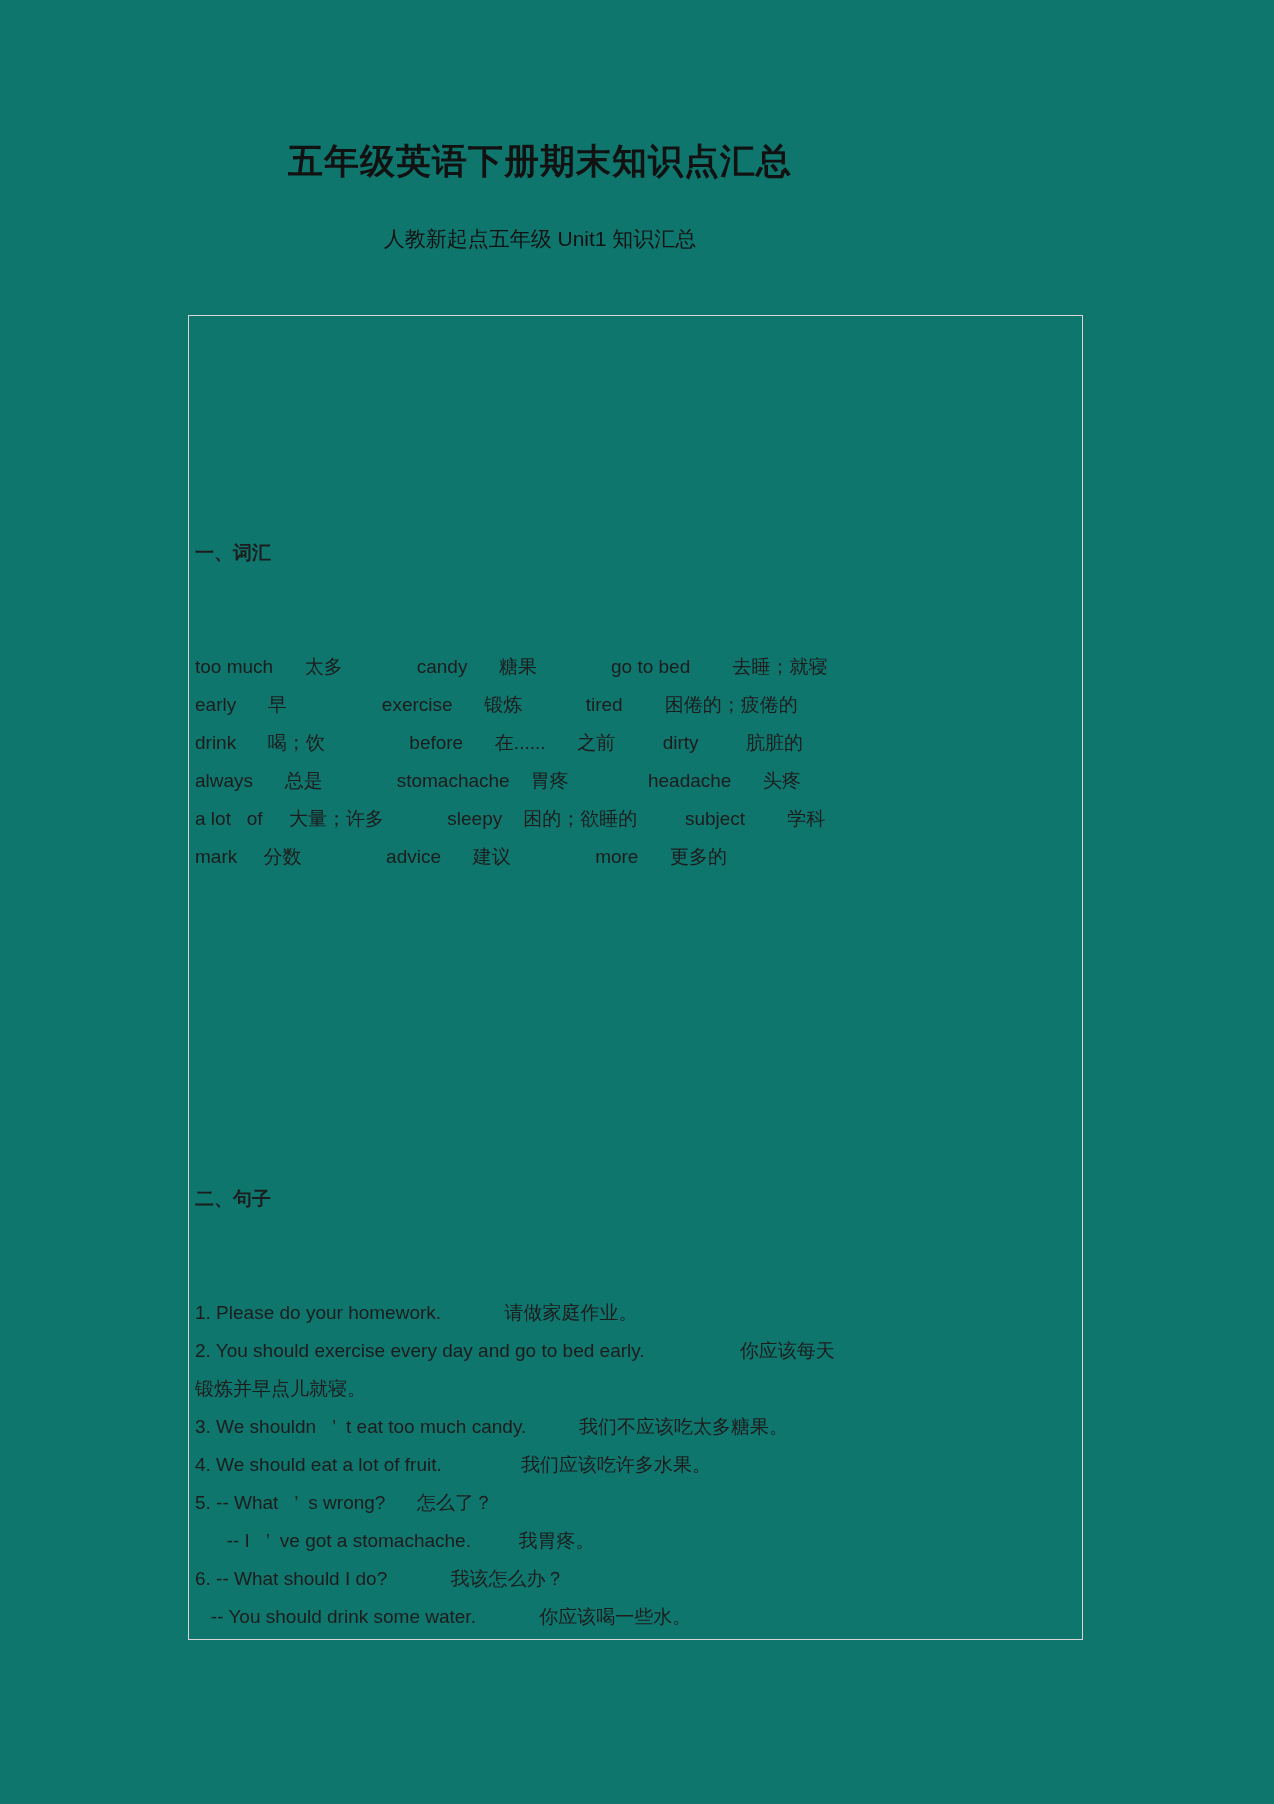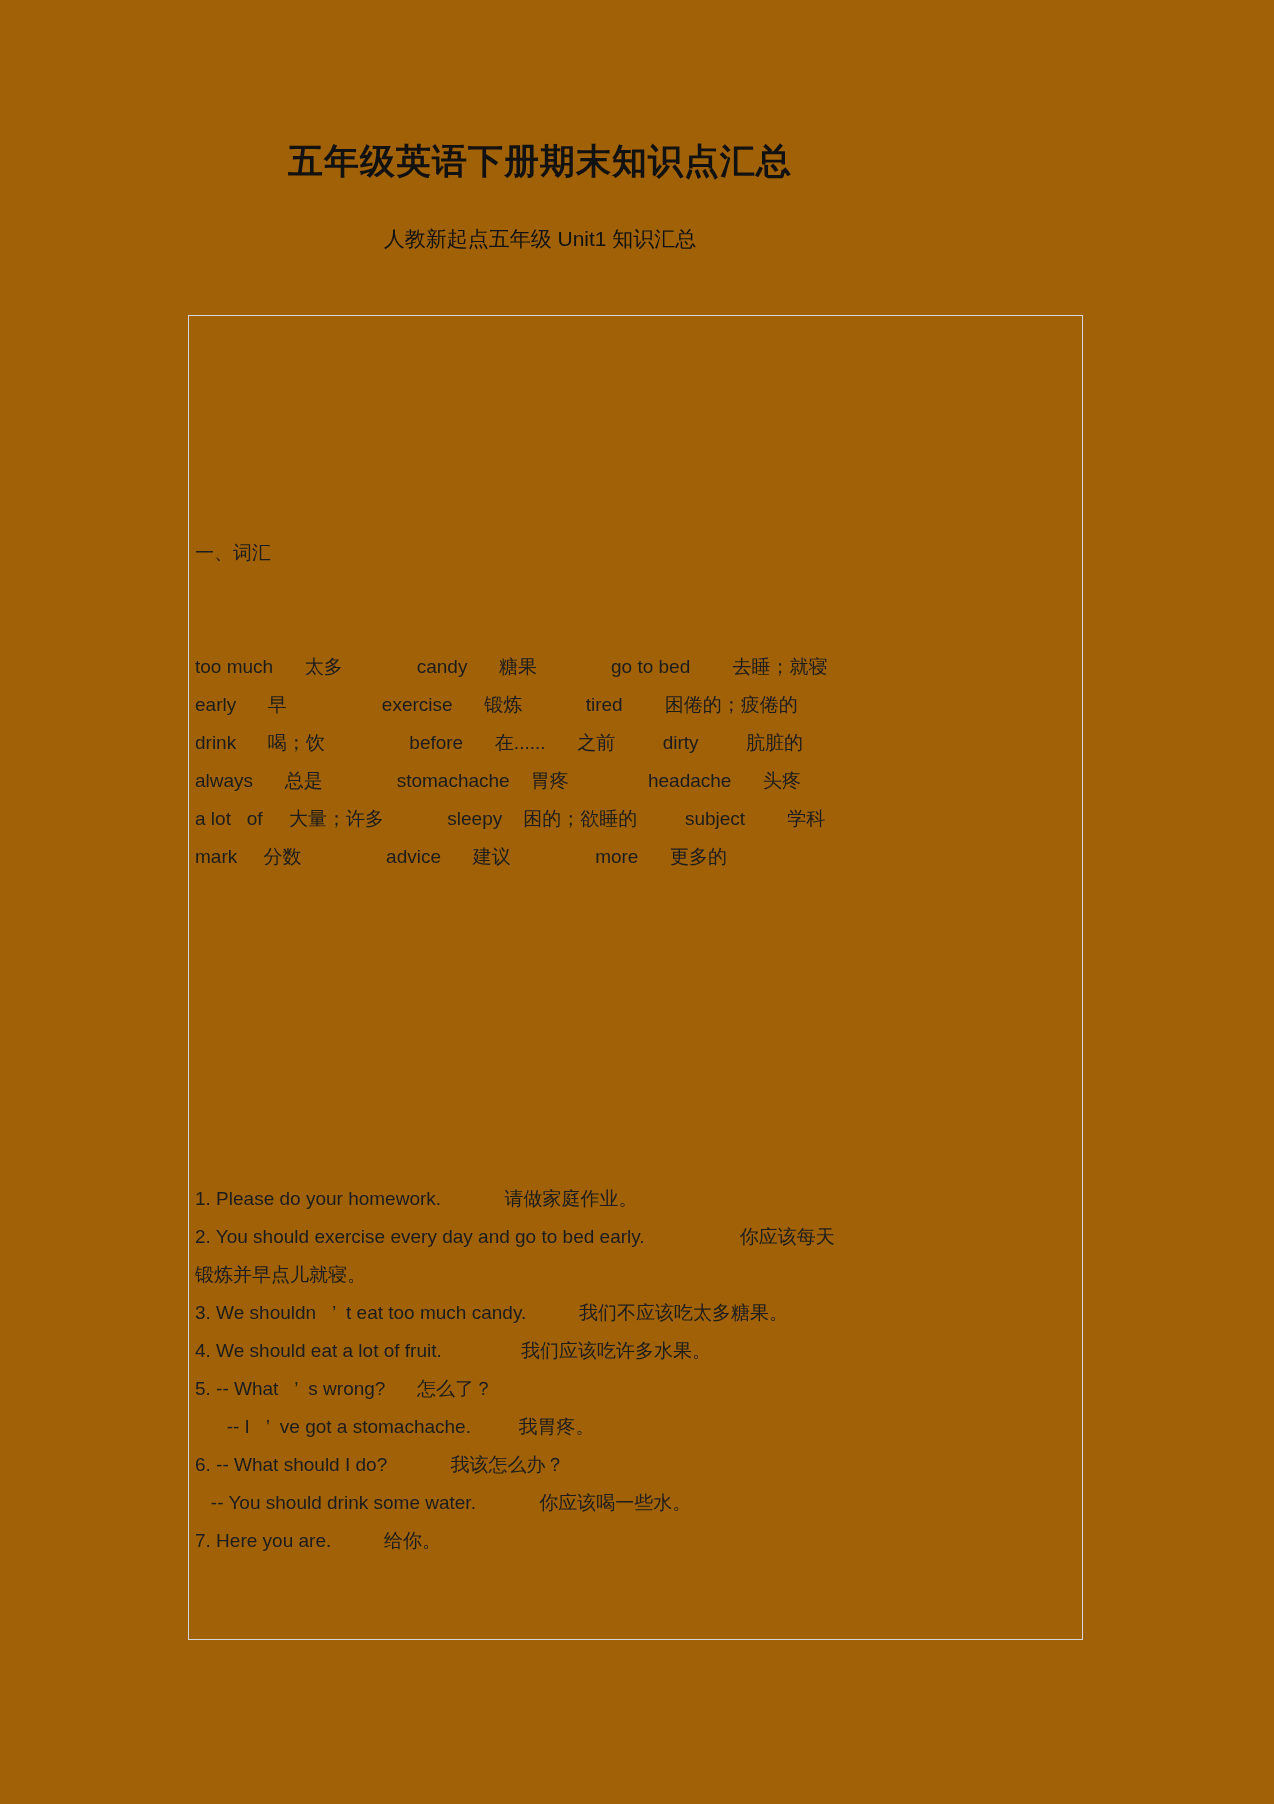--- a/index.html
+++ b/index.html
@@ -4,21 +4,21 @@
 <style>
   html, body {
     margin: 0;
     padding: 0;
     background: #ffffff;
   }
   .page {
     position: relative;
     width: 1274px;
     height: 1804px;
-    background: #a16207;
+    background: #0f766e;
     font-family: "Liberation Sans", sans-serif;
     color: #1c1c1c;
     overflow: hidden;
   }
   .title-wrap {
     width: 1080px;
     padding-top: 140px;
     text-align: center;
   }
   .doc-title {
@@ -49,40 +49,41 @@
     overflow: hidden;
   }
   .section + .section {
     margin-top: 38px;
   }
   .line {
     height: 38px;
     white-space: pre;
   }
   .heading {
-    font-weight: normal;
+    font-weight: bold;
   }
 </style>
 </head>
 <body>
 
 <div class="page">
 
   <div class="title-wrap">
     <h1 class="doc-title">五年级英语下册期末知识点汇总</h1>
     <div class="doc-subtitle">人教新起点五年级   Unit1    知识汇总</div>
   </div>
 
   <div class="content-box">
 
     <div class="section">
       <div class="line heading">一、词汇</div>
       <div><div class="line">too much      太多              candy      糖果              go to bed        去睡；就寝</div><div class="line">early      早                  exercise      锻炼            tired        困倦的；疲倦的</div><div class="line">drink      喝；饮                before      在......      之前         dirty         肮脏的</div><div class="line">always      总是              stomachache    胃疼               headache      头疼</div><div class="line">a lot   of     大量；许多            sleepy    困的；欲睡的         subject        学科</div><div class="line">mark     分数                advice      建议                more      更多的</div></div>
     </div>
 
     <div class="section">
+      <div class="line heading">二、句子</div>
       <div><div class="line">1. Please do your homework.            请做家庭作业。</div><div class="line">2. You should exercise every day and go to bed early.                  你应该每天</div><div class="line">锻炼并早点儿就寝。</div><div class="line">3. We shouldn   ’  t eat too much candy.          我们不应该吃太多糖果。</div><div class="line">4. We should eat a lot of fruit.               我们应该吃许多水果。</div><div class="line">5. -- What   ’  s wrong?      怎么了？</div><div class="line">      -- I   ’  ve got a stomachache.         我胃疼。</div><div class="line">6. -- What should I do?            我该怎么办？</div><div class="line">   -- You should drink some water.            你应该喝一些水。</div><div class="line">7. Here you are.          给你。</div></div>
     </div>
 
     
 
   </div>
 </div>
 
 </body></html>

